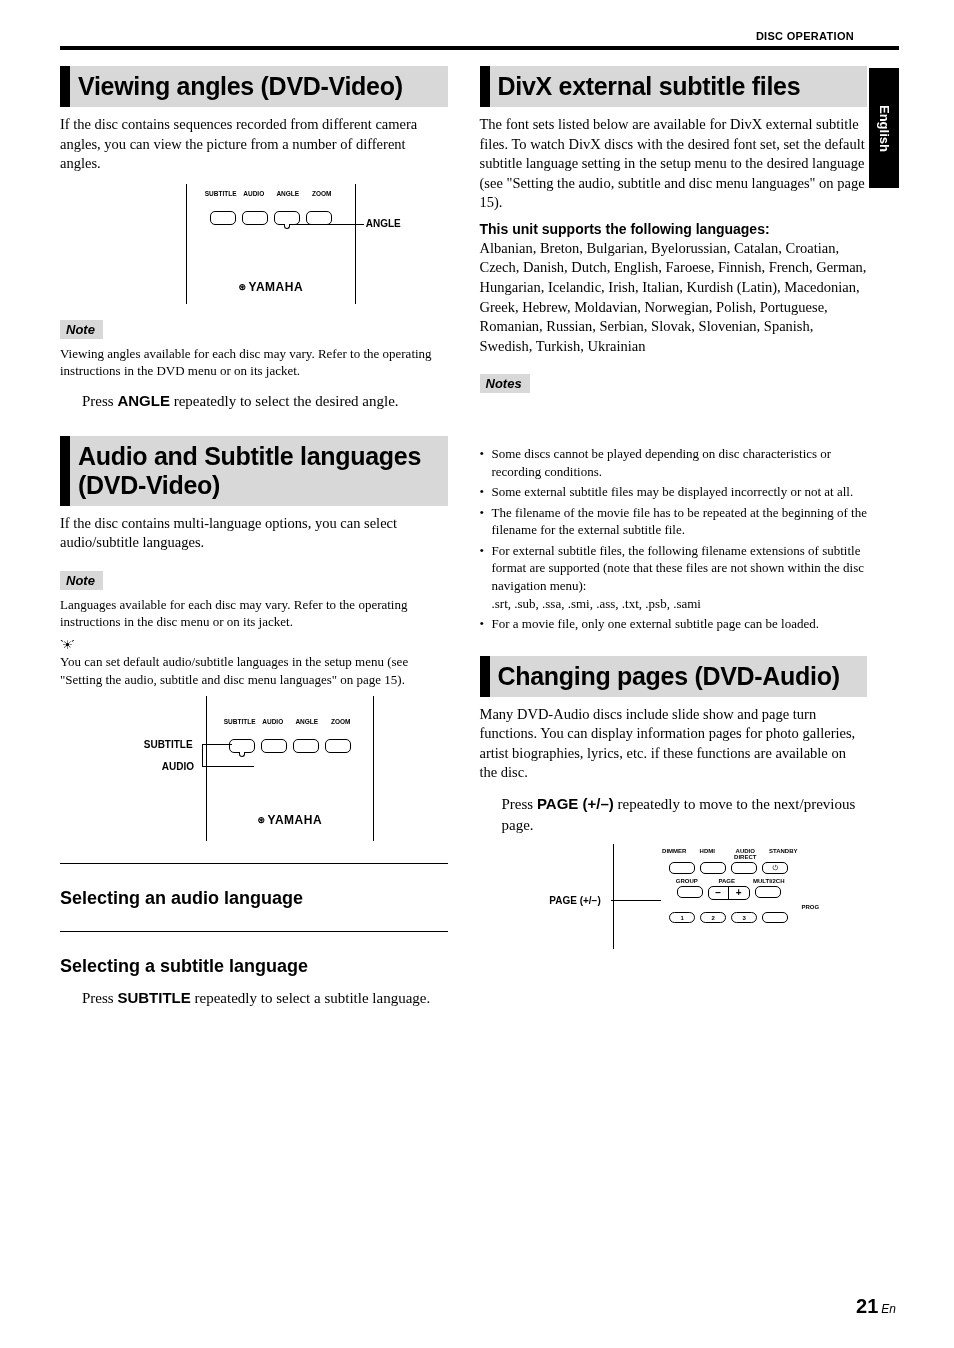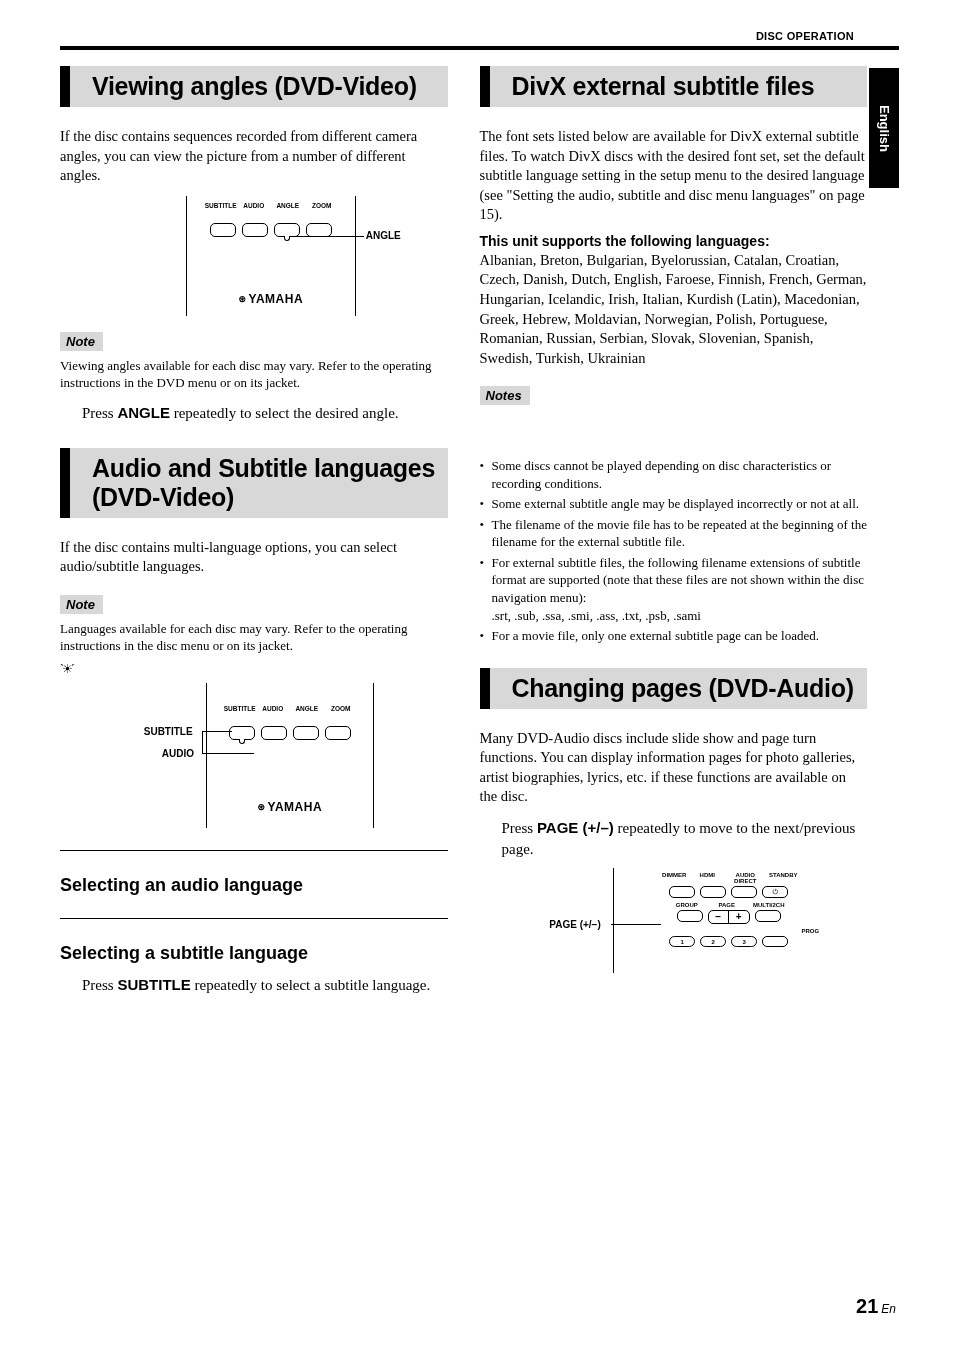--- a/index.html
+++ b/index.html
@@ -54,22 +54,22 @@
     margin-top: 28px;
   }
   .col { flex: 1; min-width: 0; }
   .col-right { padding-right: 32px; }
   .h1 {
     font-family: Arial, Helvetica, sans-serif;
     font-weight: bold;
     font-size: 25px;
     background: #d8d8d8;
     border-left: 10px solid #000;
-    padding: 6px 10px 6px 22px;
-    margin-bottom: 20px;
+    padding: 6px 10px 6px 8px;
+    margin-bottom: 8px;
     letter-spacing: -0.3px;
     font-stretch: condensed;
   }
   .h1 .l2 { display: block; }
   p.body {
     font-size: 14.5px;
     line-height: 1.35;
     margin-bottom: 8px;
   }
   .note-label, .notes-label {
@@ -278,20 +278,21 @@
 
     <div class="h1">
       <span>Audio and Subtitle languages</span>
       <span class="l2">(DVD-Video)</span>
     </div>
     <p class="body">If the disc contains multi-language options, you can select audio/subtitle languages.</p>
 
     <div class="note-label">Note</div>
     <p class="note-text">Languages available for each disc may vary. Refer to the operating instructions in the disc menu or on its jacket.</p>
     <div class="tip-icon">`☀´</div>
+    <p class="note-text" style="margin-top:2px;">You can set default audio/subtitle languages in the setup menu (see "Setting the audio, subtitle and disc menu languages" on page 15).</p>
 
     
     <div class="remote-box remote2">
       <div class="rb-inner">
         <div class="btn-lbls" style="padding-top:22px;">
           <span>SUBTITLE</span>
           <span>AUDIO</span>
           <span>ANGLE</span>
           <span>ZOOM</span>
         </div>
@@ -324,21 +325,21 @@
   <div class="col col-right">
 
     <div class="h1">DivX external subtitle files</div>
     <p class="body">The font sets listed below are available for DivX external subtitle files. To watch DivX discs with the desired font set, set the default subtitle language setting in the setup menu to the desired language (see "Setting the audio, subtitle and disc menu languages" on page 15).</p>
     <div class="bold-line">This unit supports the following languages:</div>
     <p class="body" style="margin-top:0;">Albanian, Breton, Bulgarian, Byelorussian, Catalan, Croatian, Czech, Danish, Dutch, English, Faroese, Finnish, French, German, Hungarian, Icelandic, Irish, Italian, Kurdish (Latin), Macedonian, Greek, Hebrew, Moldavian, Norwegian, Polish, Portuguese, Romanian, Russian, Serbian, Slovak, Slovenian, Spanish, Swedish, Turkish, Ukrainian</p>
 
     <div class="notes-label">Notes</div>
     <ul class="notes-list">
       <li>Some discs cannot be played depending on disc characteristics or recording conditions.</li>
-      <li>Some external subtitle angle may be displayed incorrectly or not at all.</li>
+      <li>Some external subtitle files may be displayed incorrectly or not at all.</li>
       <li>The filename of the movie file has to be repeated at the beginning of the filename for the external subtitle file.</li>
       <li style="white-space:pre-line;">For external subtitle files, the following filename extensions of subtitle format are supported (note that these files are not shown within the disc navigation menu):
 .srt, .sub, .ssa, .smi, .ass, .txt, .psb, .sami</li>
       <li>For a movie file, only one external subtitle page can be loaded.</li>
     </ul>
 
     <div style="height:20px;"></div>
 
     <div class="h1">Changing pages (DVD-Audio)</div>
     <p class="body">Many DVD-Audio discs include slide show and page turn functions. You can display information pages for photo galleries, artist biographies, lyrics, etc. if these functions are available on the disc.</p>

